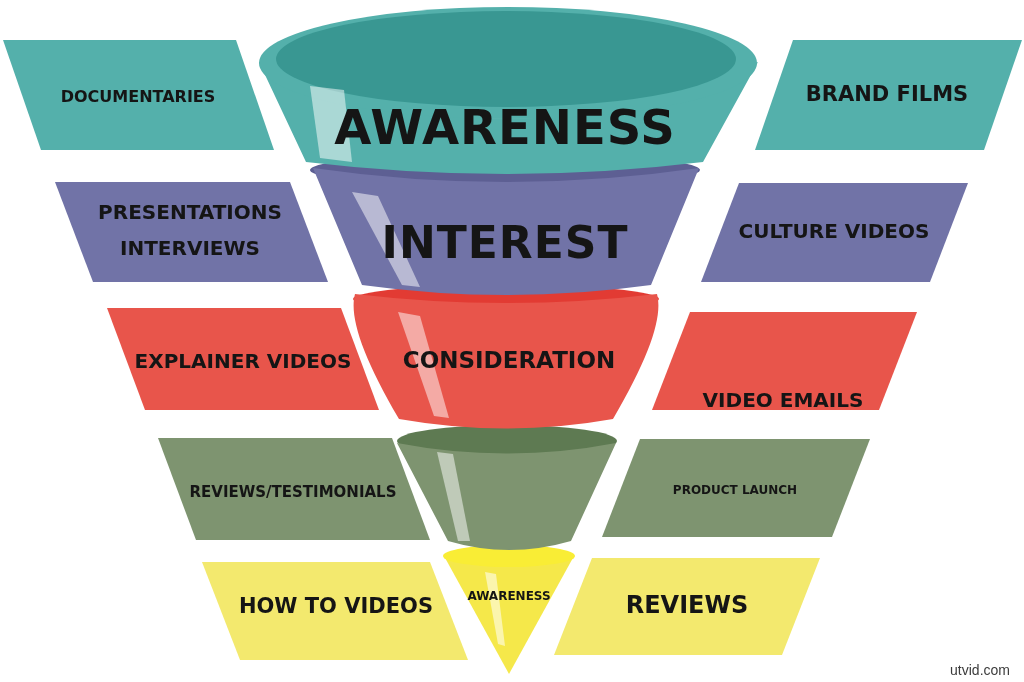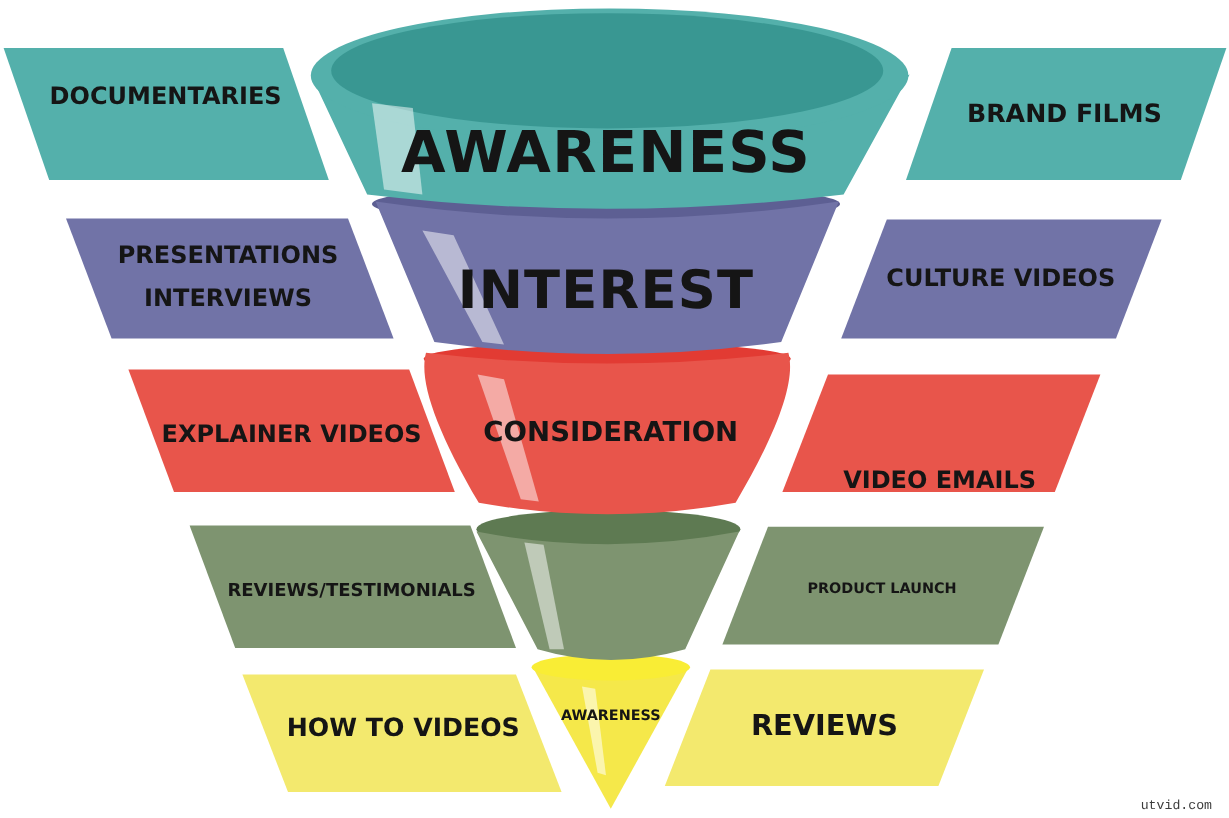--- a/index.html
+++ b/index.html
@@ -8,22 +8,22 @@
     font-family:"DejaVu Sans","Liberation Sans",sans-serif;
   }
   .layer{position:absolute;left:0;top:0;}
   .labels{position:absolute;left:0;top:0;width:1024px;height:598px;pointer-events:none;}
   .lbl{
     position:absolute;transform:translate(-50%,-50%);
     font-weight:bold;color:#151515;text-align:center;white-space:nowrap;line-height:1.2;
   }
   .lbl span{display:block;}
   .watermark{
-    position:absolute;right:14px;bottom:4px;font-size:11px;color:#3c3c3c;
-    font-family:Liberation Mono, monospace;font-weight:normal;margin-left:44px;
+    position:absolute;right:14px;bottom:4px;font-size:14px;color:#3c3c3c;
+    font-family:Liberation Sans, sans-serif;font-weight:normal;margin-left:44px;
   }
 </style>
 </head>
 <body>
 
 <div class="canvas">
 
   <svg class="layer" width="1024" height="682" viewBox="0 0 1024 682">
 
     <polygon points="3,40 236,40 274,150 41,150" fill="#54b0ab"></polygon>
@@ -60,21 +60,21 @@
     <path d="M310,86 L344,90 L352,162 L320,158 Z" fill="rgba(255,255,255,0.5)"></path>
   </svg>
 
   <div class="labels">
 
     <div class="lbl" style="left:505px;top:128px;font-size:48px;letter-spacing:1px;">AWARENESS</div>
     <div class="lbl" style="left:505px;top:243px;font-size:44px;letter-spacing:1px;">INTEREST</div>
     <div class="lbl" style="left:509px;top:361px;font-size:23px;">CONSIDERATION</div>
     <div class="lbl" style="left:509px;top:596px;font-size:12px;">AWARENESS</div>
 
-    <div class="lbl" style="left:138px;top:80px;font-size:20px;">DOCUMENTARIES</div>
+    <div class="lbl" style="left:138px;top:97px;font-size:16px;">DOCUMENTARIES</div>
     <div class="lbl" style="left:190px;top:230px;font-size:20px;line-height:1.8;">
       <span>PRESENTATIONS</span>
       <span>INTERVIEWS</span>
     </div>
     <div class="lbl" style="left:243px;top:361px;font-size:20px;">EXPLAINER VIDEOS</div>
     <div class="lbl" style="left:336px;top:607px;font-size:21px;">HOW TO VIDEOS</div>
     <div class="lbl" style="left:293px;top:492px;font-size:15px;">REVIEWS/TESTIMONIALS</div>
 
     <div class="lbl" style="left:887px;top:95px;font-size:21px;">BRAND FILMS</div>
     <div class="lbl" style="left:834px;top:231px;font-size:20px;">CULTURE VIDEOS</div>

